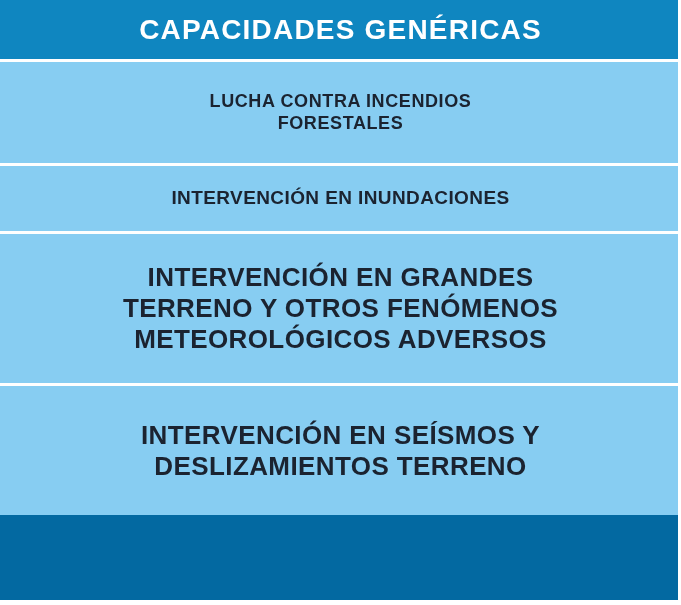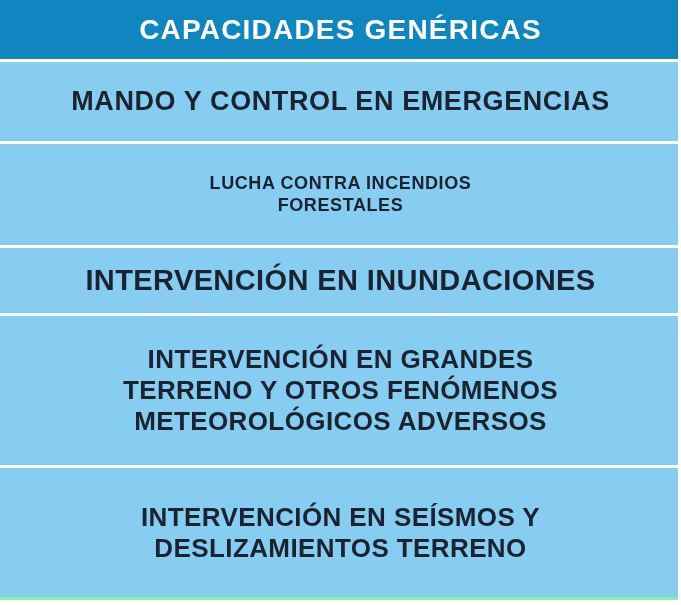--- a/index.html
+++ b/index.html
@@ -7,21 +7,21 @@
     padding: 0;
     background: #ffffff;
   }
   body {
     font-family: "Liberation Sans", sans-serif;
   }
   .board {
     position: relative;
     width: 681px;
     height: 605px;
-    background: #86efac;
+    background: #0369a1;
     box-sizing: border-box;
     overflow: hidden;
   }
   .table {
     position: absolute;
     left: 0;
     top: 0;
     width: 681px;
     height: 600px;
     display: flex;
@@ -55,21 +55,21 @@
     border-bottom: 3px solid #ffffff;
     padding: 0 10px;
   }
   .row-text {
     display: block;
     line-height: 1.18;
     white-space: pre-line;
   }
   .r0 { flex: 0 0 82px; font-size: 27px; letter-spacing: 0.6px; }
   .r1 { flex: 0 0 104px; font-size: 18px; letter-spacing: 0.6px; }
-  .r2 { flex: 0 0 68px; font-size: 29px; letter-spacing: 0.4px; }
+  .r2 { flex: 0 0 68px; font-size: 19px; letter-spacing: 0.4px; }
   .r3 { flex: 0 0 152px; font-size: 26px; letter-spacing: 0.4px; }
   .r4 { flex: 0 0 129px; font-size: 26px; letter-spacing: 0.4px; border-bottom: none; }
   .bottom-strip {
     position: absolute;
     left: 0;
     top: 600px;
     width: 681px;
     height: 5px;
     background: #ffffff;
   }
@@ -83,23 +83,20 @@
   }
 </style>
 </head>
 <body>
 
 <div class="board">
   <div class="table">
 
     <div class="header-row">CAPACIDADES  GENÉRICAS</div>
 
-    <div class="row r0">
-      <span class="row-text">MANDO Y CONTROL EN EMERGENCIAS</span>
-    </div>
 
     <div class="row r1">
       <span class="row-text">LUCHA CONTRA INCENDIOS
 FORESTALES</span>
     </div>
 
     <div class="row r2">
       <span class="row-text">INTERVENCIÓN  EN INUNDACIONES</span>
     </div>
 

